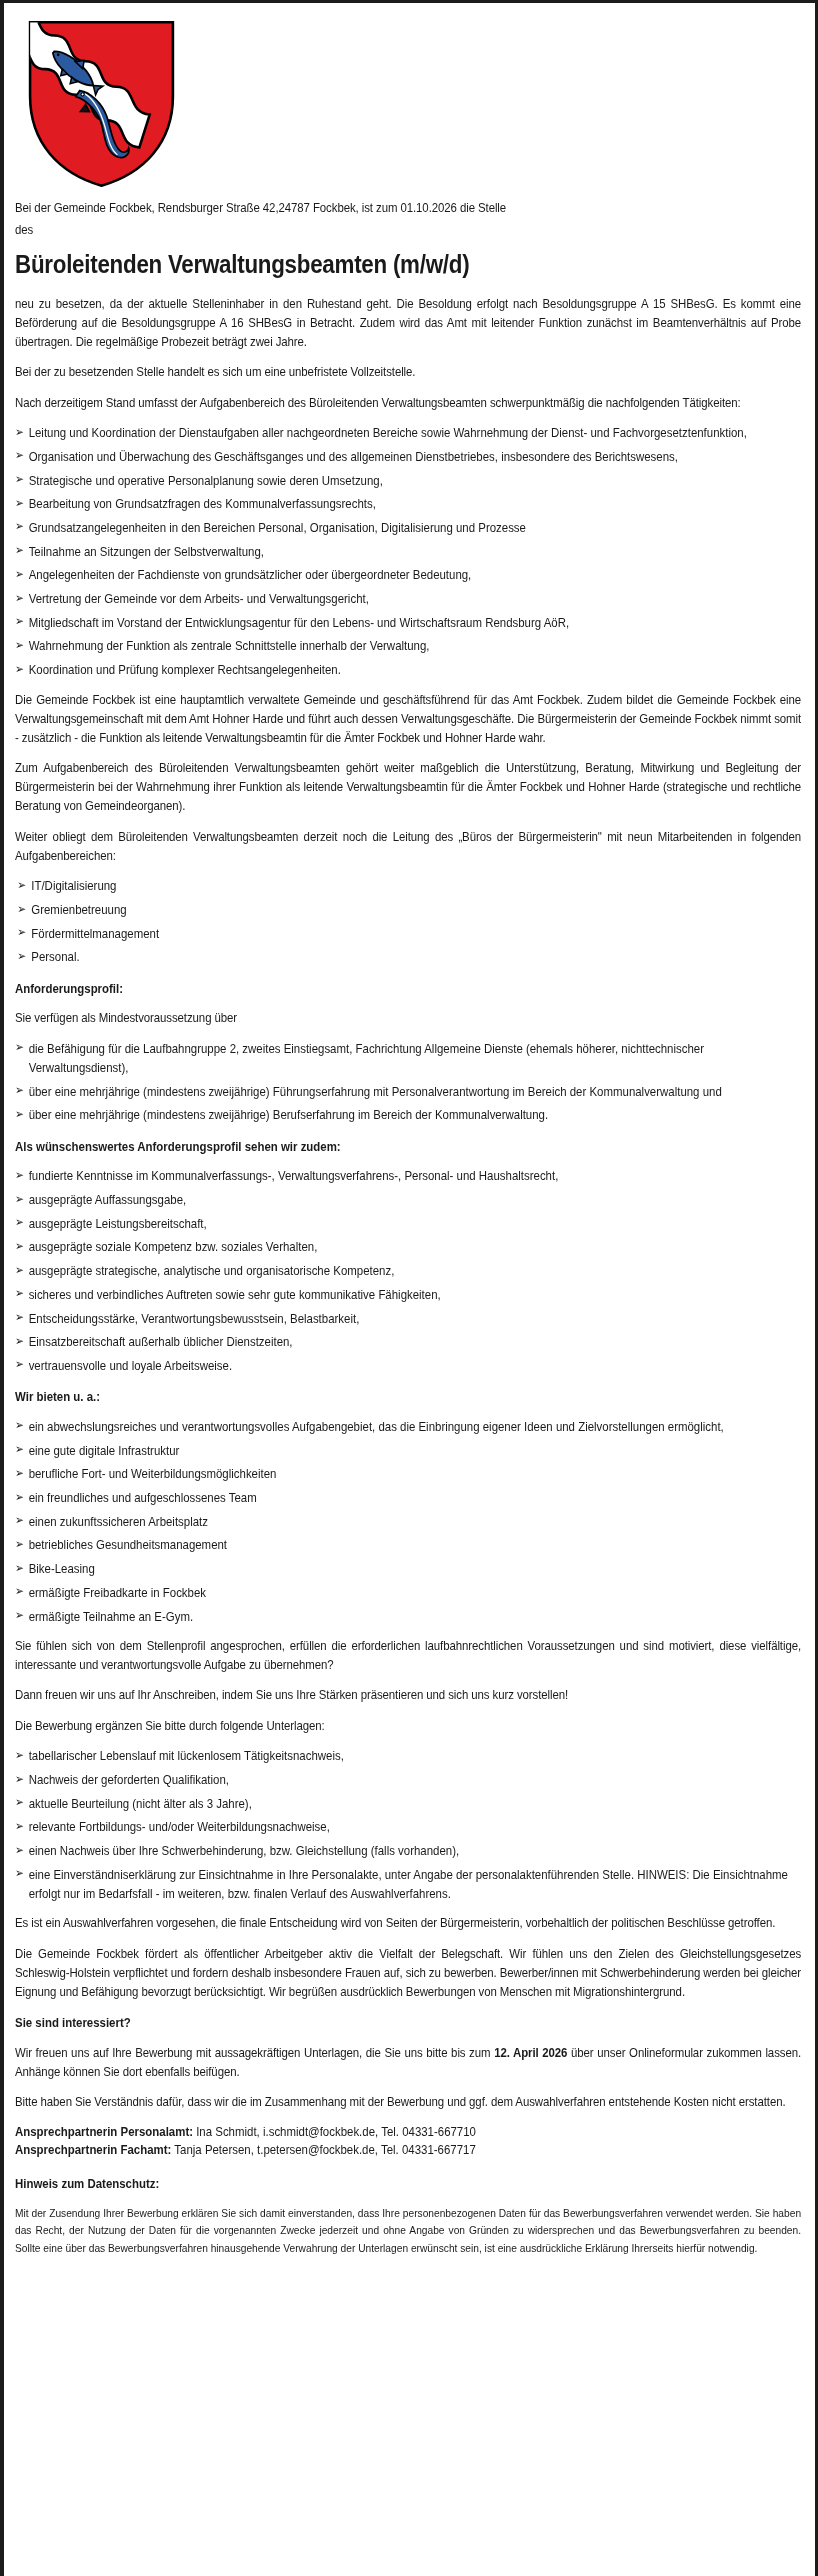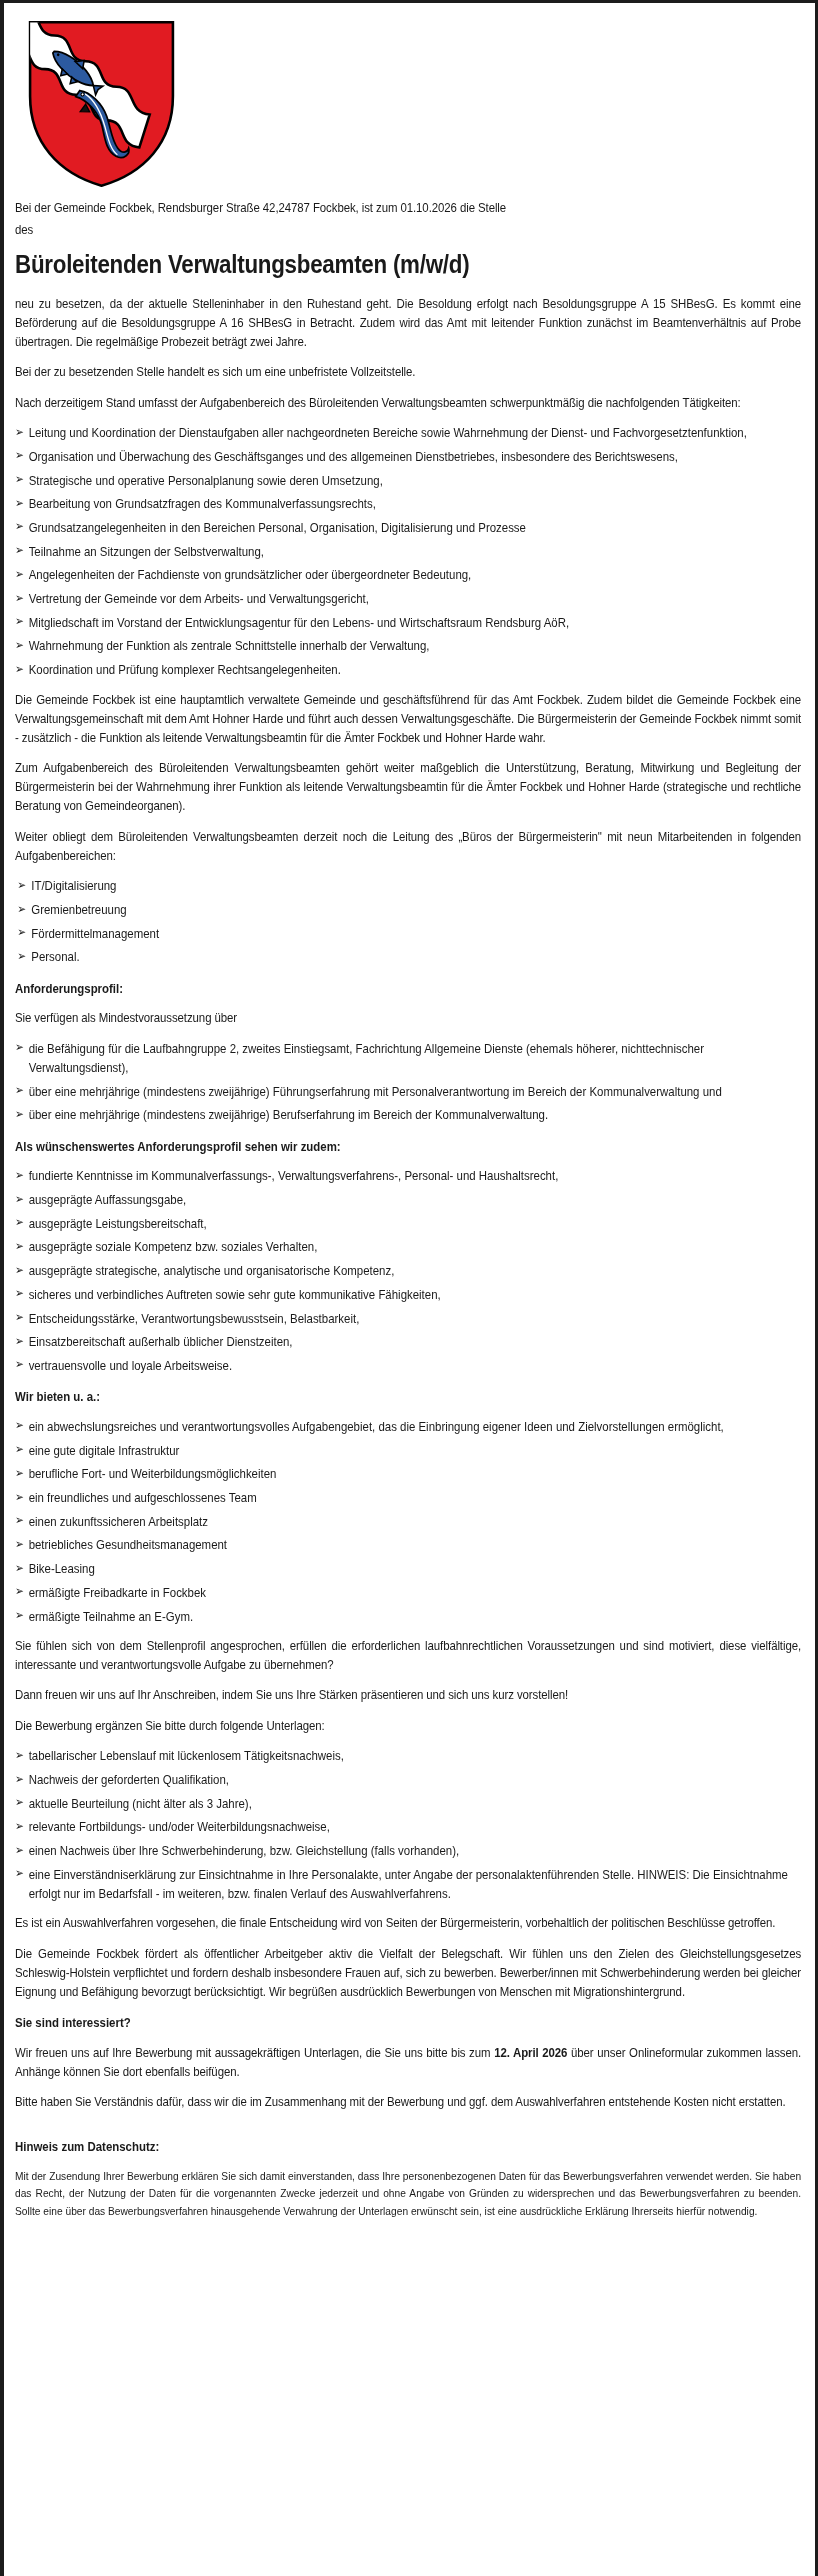--- a/index.html
+++ b/index.html
@@ -263,20 +263,28 @@
   <p class="body-text justified">Die Gemeinde Fockbek fördert als öffentlicher Arbeitgeber aktiv die Vielfalt der Belegschaft. Wir fühlen uns den Zielen des Gleichstellungsgesetzes Schleswig-Holstein verpflichtet und fordern deshalb insbesondere Frauen auf, sich zu bewerben. Bewerber/innen mit Schwerbehinderung werden bei gleicher Eignung und Befähigung bevorzugt berücksichtigt. Wir begrüßen ausdrücklich Bewerbungen von Menschen mit Migrationshintergrund.</p>
 
   <div class="section-head">Sie sind interessiert?</div>
 
   <p class="body-text justified">
     <span>Wir freuen uns auf Ihre Bewerbung mit aussagekräftigen Unterlagen, die Sie uns bitte bis zum </span><span class="bold">12. April 2026</span><span> über unser Onlineformular zukommen lassen. Anhänge können Sie dort ebenfalls beifügen.</span>
   </p>
 
   <p class="body-text justified">Bitte haben Sie Verständnis dafür, dass wir die im Zusammenhang mit der Bewerbung und ggf. dem Auswahlverfahren entstehende Kosten nicht erstatten.</p>
 
+  <div>
+    <p class="contact-line">
+      <b>Ansprechpartnerin Personalamt:</b><span> Ina Schmidt, i.schmidt@fockbek.de, Tel. 04331-667710</span>
+    </p>
+    <p class="contact-line">
+      <b>Ansprechpartnerin Fachamt:</b><span> Tanja Petersen, t.petersen@fockbek.de, Tel. 04331-667717</span>
+    </p>
+  </div>
 
   <div class="spacer-md"></div>
 
   <div class="section-head no-top">Hinweis zum Datenschutz:</div>
 
   <p class="privacy-text">Mit der Zusendung Ihrer Bewerbung erklären Sie sich damit einverstanden, dass Ihre personenbezogenen Daten für das Bewerbungsverfahren verwendet werden. Sie haben das Recht, der Nutzung der Daten für die vorgenannten Zwecke jederzeit und ohne Angabe von Gründen zu widersprechen und das Bewerbungsverfahren zu beenden. Sollte eine über das Bewerbungsverfahren hinausgehende Verwahrung der Unterlagen erwünscht sein, ist eine ausdrückliche Erklärung Ihrerseits hierfür notwendig.</p>
 
 </div>
 
 

